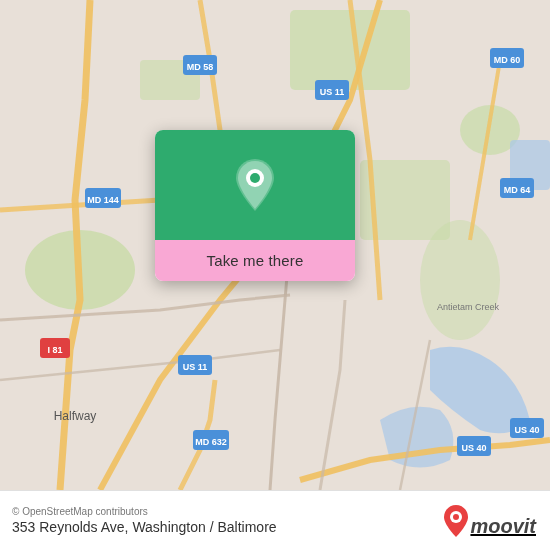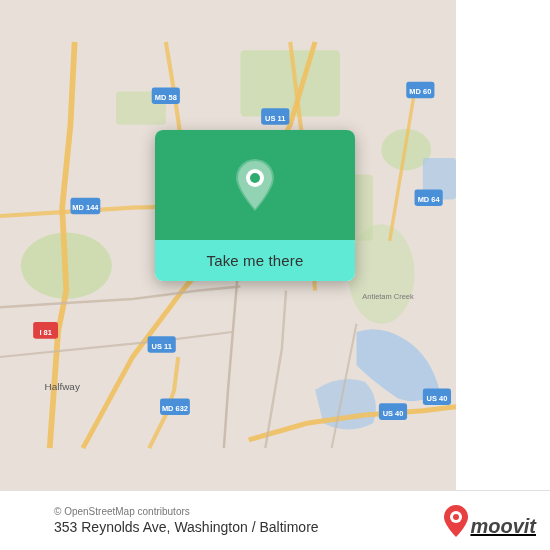--- a/index.html
+++ b/index.html
@@ -5,21 +5,21 @@
     * { margin: 0; padding: 0; box-sizing: border-box; }
     body {
       width: 550px;
       height: 550px;
       overflow: hidden;
       font-family: Arial, sans-serif;
       position: relative;
     }
 
     #map-container {
-      width: 456px;
+      width: 550px;
       height: 490px;
       position: relative;
       overflow: hidden;
       background-color: #e8e0d8;
     }
 
     
     .map-bg {
       width: 100%;
       height: 100%;
@@ -49,21 +49,21 @@
       position: relative;
     }
 
     .location-pin {
       width: 48px;
       height: 56px;
       position: relative;
     }
 
     .popup-button {
-      background: #5eead4;
+      background: #f9a8d4;
       color: #333;
       font-size: 15px;
       font-weight: 500;
       padding: 12px 16px;
       text-align: center;
       cursor: pointer;
       border: none;
       width: 100%;
       letter-spacing: 0.01em;
     }
@@ -90,21 +90,20 @@
       align-items: center;
       justify-content: space-between;
       padding: 0 14px 0 12px;
       border-top: 1px solid #e0e0e0;
     }
 
     .footer-left {
       display: flex;
       flex-direction: column;
       gap: 2px;
-      margin-left: 42px;
     }
 
     .footer-attribution {
       font-size: 10px;
       color: #777;
     }
 
     .footer-address {
       font-size: 14px;
       color: #333;

